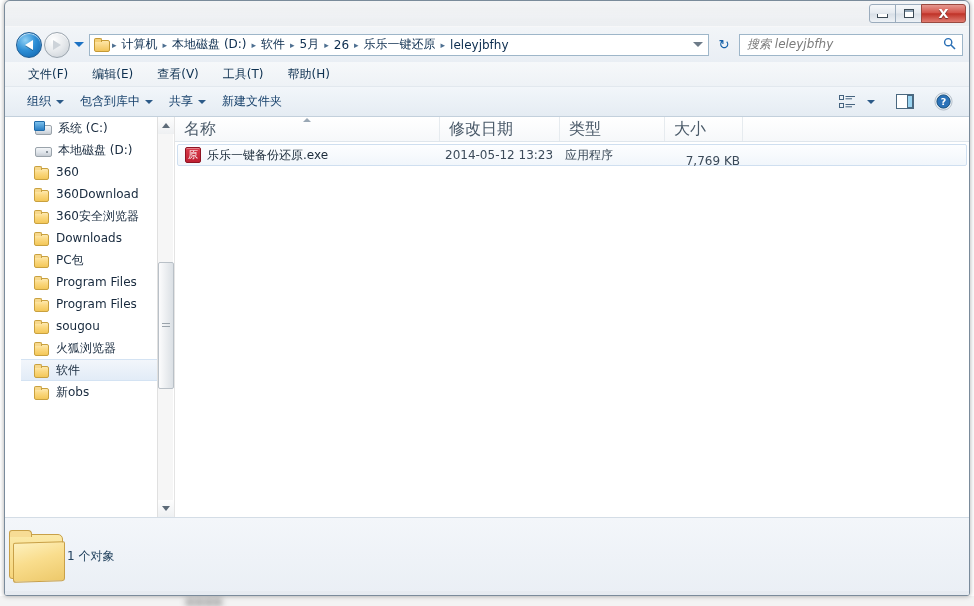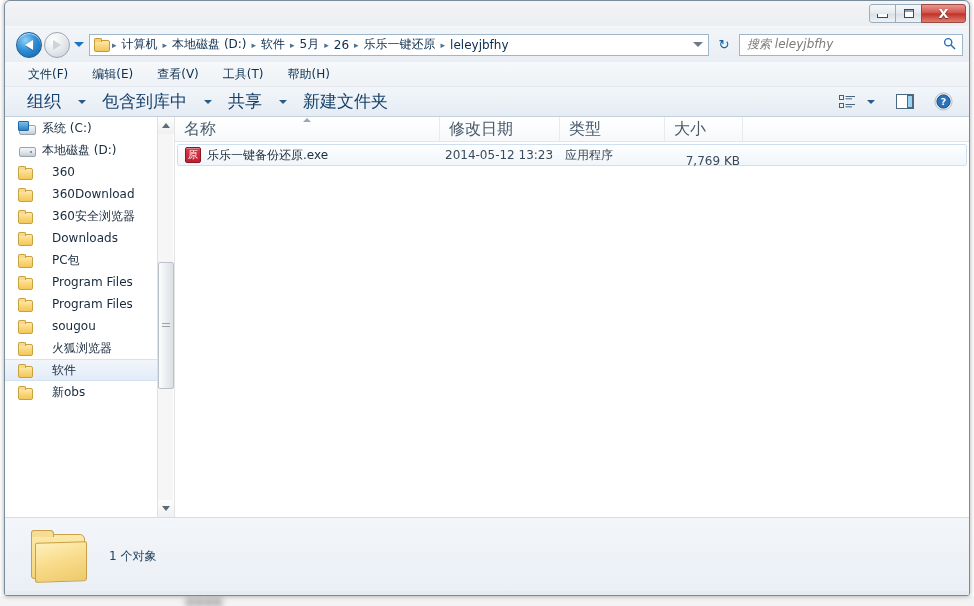--- a/index.html
+++ b/index.html
@@ -197,51 +197,51 @@
   }
 
   
   #command-bar {
     position: absolute; left: 0; top: 86px; width: 964px; height: 30px;
     background: linear-gradient(to bottom, #f2f6fa 0%, #e5ecf3 100%);
     border-bottom: 1px solid #c3d0dc;
     display: flex; align-items: center; padding: 0 6px 0 14px;
   }
   .cmd-item {
-    font-size: 17px; color: #16406b; padding: 4px 8px; cursor: pointer;
-    display: flex; align-items: center; gap: 17px; white-space: nowrap;
+    font-size: 12px; color: #16406b; padding: 4px 8px; cursor: pointer;
+    display: flex; align-items: center; gap: 5px; white-space: nowrap;
   }
   .cmd-caret { width:0;height:0;border-left:4px solid transparent;border-right:4px solid transparent;border-top:4px solid #2c5a88; }
   #command-right { margin-left: auto; display: flex; align-items: center; gap: 2px; padding-right: 6px; }
   .cmd-icon-btn { width: 28px; height: 24px; display:flex; align-items:center; justify-content:center; cursor:pointer; }
 
   
   #content-area {
     position: absolute; left: 0; top: 116px; width: 964px; height: 400px;
     background: #fff;
     display: flex;
   }
   
   #nav-pane {
     width: 170px; height: 400px; background: #fff;
     position: relative; overflow: hidden;
     border-right: 1px solid #e4e4e4;
   }
-  #nav-list { position:absolute; left:0; top:0; width: 153px; }
+  #nav-list { position:absolute; left:16px; top:0; width: 153px; }
   .nav-item {
     display: flex; align-items: center; height: 22px;
     font-size: 12px; color: #17293d; cursor: pointer;
     padding-left: 6px; white-space: nowrap; overflow: hidden;
   }
   .nav-item.selected {
     background: linear-gradient(to bottom, #f2f6fb, #e2ecf7);
     border-top: 1px solid #d4e3f3; border-bottom: 1px solid #d4e3f3;
   }
   .nav-item .label { overflow: hidden; }
-  .nav-indent-1 { padding-left: 12px; gap: 12px; }
+  .nav-indent-1 { padding-left: 12px; }
   .nav-indent-0 { padding-left: 14px; }
   .ico {
     width: 17px; height: 15px; flex: none; margin-right: 6px; position: relative;
   }
   .ico-folder::before {
     content:''; position:absolute; left:1px; top:3px; width:13px; height:10px;
     background: linear-gradient(to bottom, #fde9b0 0%, #fbd982 40%, #f3c758 100%);
     border:1px solid #c9a13f; border-radius:0 2px 2px 2px;
   }
   .ico-folder::after {
@@ -331,21 +331,21 @@
     display: flex; align-items: center; justify-content: center;
     color: #fff; font-size: 10px; line-height: 1;
     box-shadow: inset 0 1px 0 rgba(255,255,255,.35);
   }
 
   
   #details-pane {
     position: absolute; left: 0; top: 516px; width: 964px; height: 78px;
     background: linear-gradient(to bottom, #f3f6fa 0%, #eaeff5 100%);
     border-top: 1px solid #d4dde6;
-    display: flex; align-items: center; padding-left: 22px; gap: 20px;
+    display: flex; align-items: center; 
   }
   #details-folder-icon { width: 62px; height: 58px; position: relative; flex: none; }
   #details-folder-icon .back {
     position:absolute; left:4px; top:6px; width:54px; height:45px;
     background: linear-gradient(to bottom, #fbe9a8 0%, #f6d57b 100%);
     border:1px solid #c8a048; border-radius: 2px 5px 3px 3px;
   }
   #details-folder-icon .tab {
     position:absolute; left:4px; top:2px; width:23px; height:7px;
     background:#f7dc95; border:1px solid #c8a048; border-bottom:none; border-radius:3px 4px 0 0;

